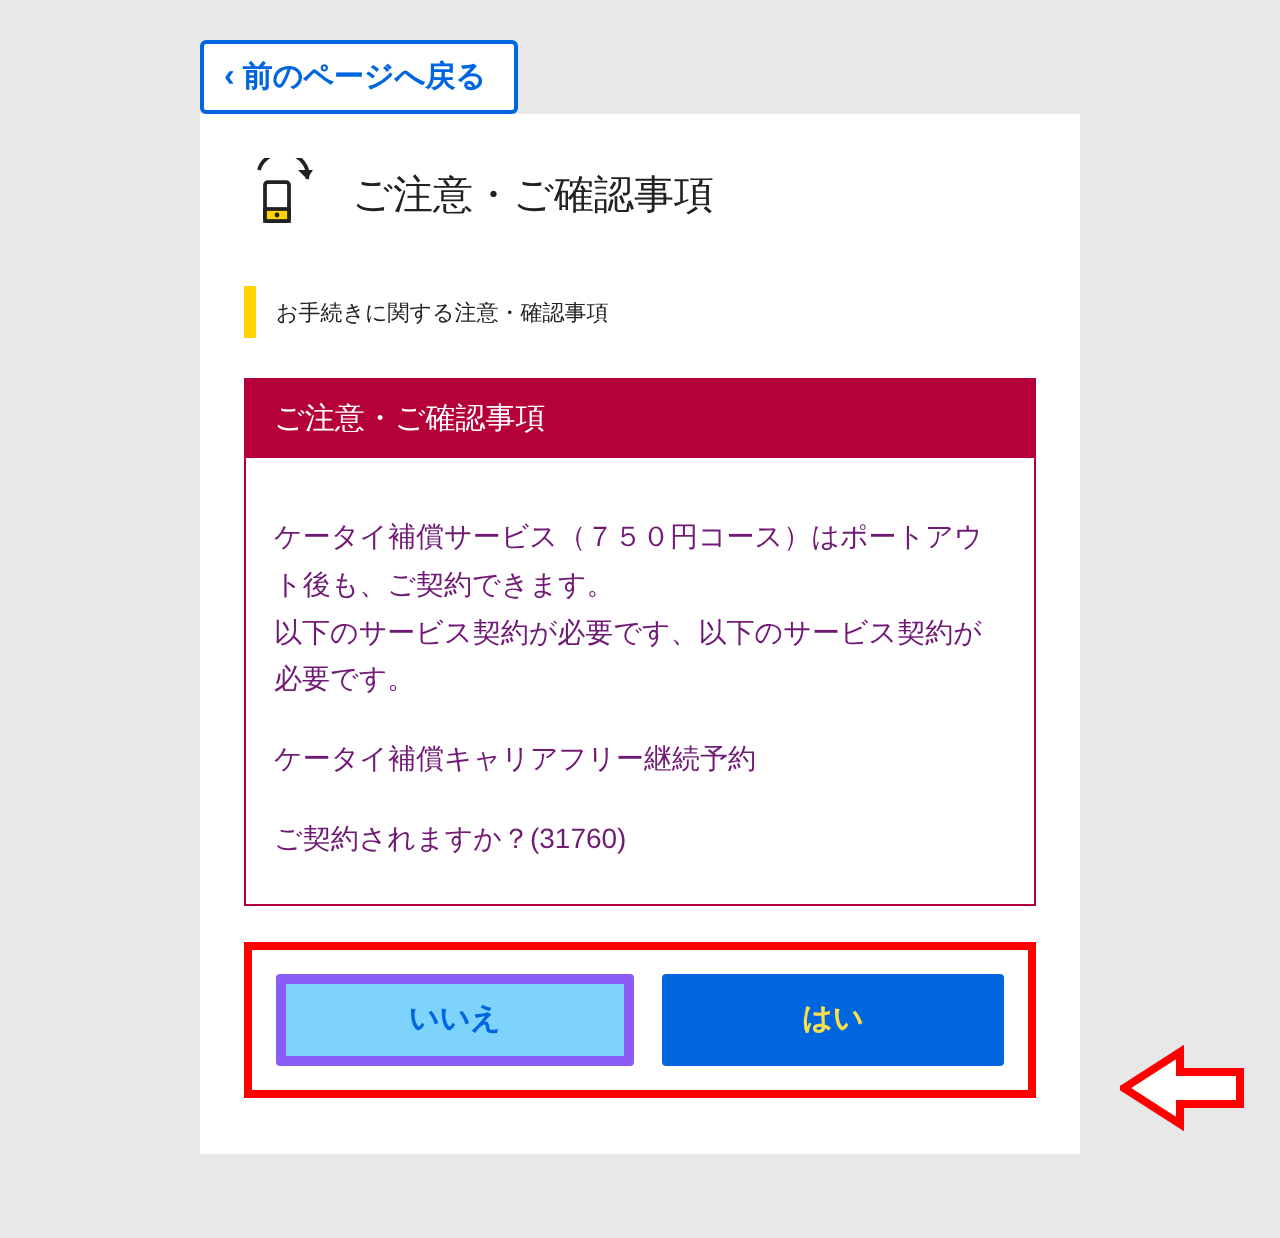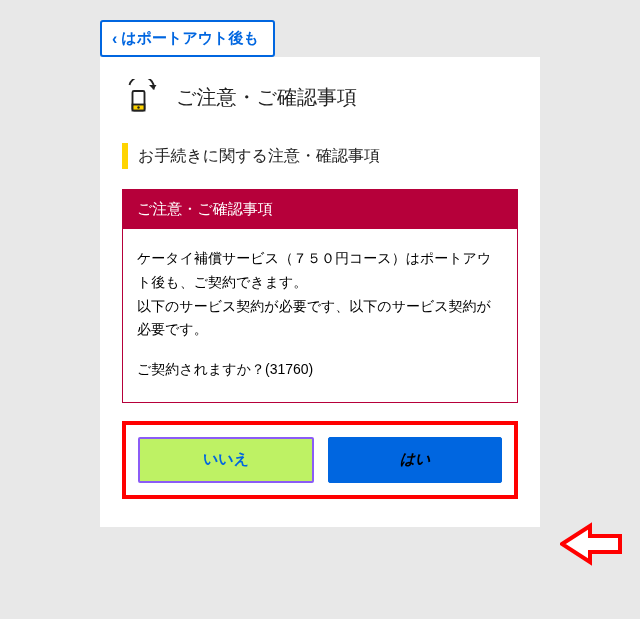--- a/index.html
+++ b/index.html
@@ -56,36 +56,36 @@
       align-items: center;
       margin-bottom: 20px;
     }
     .yellow-bar {
       width: 6px;
       height: 26px;
       background: #ffd400;
       margin-right: 10px;
     }
     .subhead-text {
-      font-size: 16px;
+      font-size: 11px;
       color: #222;
     }
     .notice-box {
       border: 1px solid #b6003a;
     }
     .notice-box-head {
       background: #b6003a;
       color: #fff;
       padding: 10px 14px;
       font-size: 15px;
     }
     .notice-body {
-      padding: 18px 14px 20px 14px;
+      padding: 28px 14px 20px 14px;
       font-size: 14px;
-      color: #000000;
+      color: #701a75;
       line-height: 1.7;
     }
     .notice-body p { margin: 0; }
     .notice-body .blk { margin-bottom: 16px; }
     .button-row {
       display: flex;
       gap: 14px;
       margin-top: 24px;
     }
     .btn {
@@ -93,30 +93,29 @@
       height: 46px;
       display: flex;
       align-items: center;
       justify-content: center;
       font-size: 15px;
       font-weight: 600;
       cursor: pointer;
       border-radius: 2px;
     }
     .btn-no {
-      background: #bef264;
-      border: 2px solid #8b5cf6;
+      background: #7dd3fc;
+      border: 5px solid #8b5cf6;
       color: #0066e0;
       text-align: center;
     }
     .btn-yes {
       background: #0066e0;
       border: 1px solid #0066e0;
-      color: #000000;
-      font-style: italic;
+      color: #fde047;
     }
     .highlight-frame {
       border: 4px solid #ff0000;
       padding: 12px;
       margin-top: 18px;
     }
     .arrow-annot {
       position: absolute;
       right: 16px;
       top: 522px;
@@ -124,21 +123,21 @@
       height: 44px;
     }
   </style>
 </head>
 <body>
 
 <div class="page-wrap">
 
   <button class="back-button">
     <span class="chev">‹</span>
-    <span>はポートアウト後も</span>
+    <span>前のページへ戻る</span>
   </button>
 
   <div class="card">
 
     <div class="card-header">
       <span class="phone-icon">
         <svg viewBox="0 0 48 48" width="36" height="36">
           <path d="M10 8 A16 14 0 0 1 42 14" fill="none" stroke="#222" stroke-width="2.5"></path>
           <polygon points="42,14 36,8 46,8" fill="#222"></polygon>
           <rect x="14" y="16" width="16" height="26" rx="2" ry="2" fill="none" stroke="#222" stroke-width="2.5"></rect>
@@ -154,20 +153,23 @@
       <div class="subhead-text">お手続きに関する注意・確認事項</div>
     </div>
 
     <div class="notice-box">
       <div class="notice-box-head">ご注意・ご確認事項</div>
       <div class="notice-body">
         <div class="blk">
           <p>ケータイ補償サービス（７５０円コース）はポートアウト後も、ご契約できます。</p>
           <p>以下のサービス契約が必要です、以下のサービス契約が必要です。</p>
         </div>
+        <div class="blk">
+          <p>ケータイ補償キャリアフリー継続予約</p>
+        </div>
         <p>ご契約されますか？(31760)</p>
       </div>
     </div>
 
     <div class="highlight-frame">
       <div class="button-row" style="margin-top:0">
         <div class="btn btn-no">
           <span>いいえ</span>
         </div>
         <div class="btn btn-yes">

